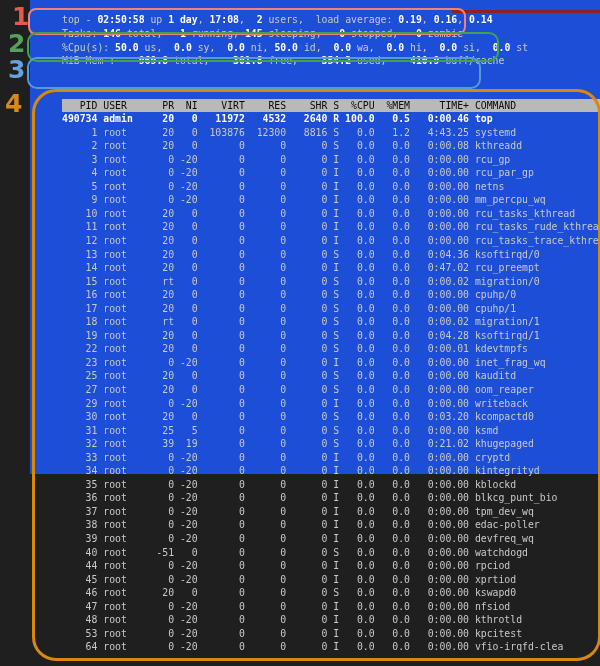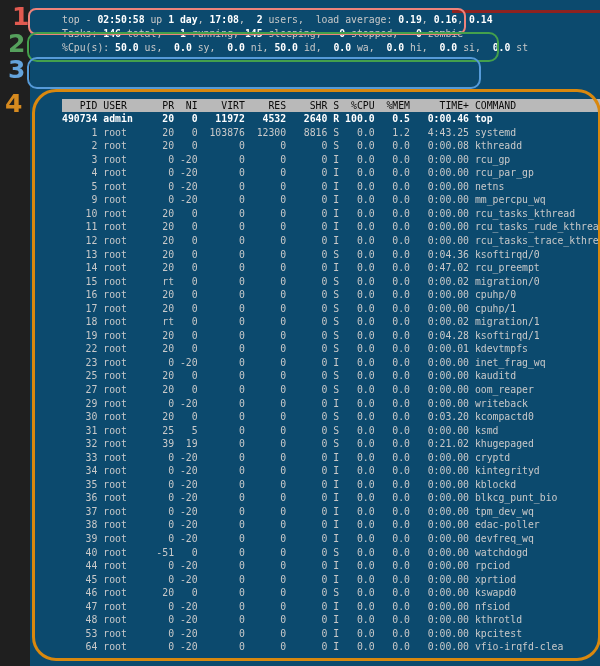--- a/index.html
+++ b/index.html
@@ -1,19 +1,19 @@
 <!DOCTYPE html>
 <html><head>
 <meta charset="utf-8">
 <style>
   html,body{margin:0;padding:0;}
   body{width:600px;height:666px;overflow:hidden;background:#1f1f1f;}
   .stage{position:relative;width:600px;height:666px;background:#1f1f1f;overflow:hidden;
          font-family:"DejaVu Sans Mono","Liberation Mono",monospace;}
-  .terminal{position:absolute;left:30px;top:0;width:570px;height:666px;background:#0c4a6e;}
+  .terminal{position:absolute;left:30px;top:0;width:570px;height:474px;background:#1d4ed8;}
   .tblock{position:absolute;font-size:9.8px;letter-spacing:0;color:#c9c9c9;}
   .tline{white-space:pre;height:13.8px;line-height:13.8px;}
   .proc .tline{height:13.55px;line-height:13.55px;}
   .b{font-weight:bold;color:#ffffff;}
   .summary{left:32px;top:13px;}
   .proc{left:32px;top:98.5px;width:560px;}
   .hdr{background:#b9b9b9;color:#0a0a0a;width:100%;}
   .ann-box{position:absolute;border:2.5px solid #fff;background:transparent;pointer-events:none;}
   .ann-line{position:absolute;pointer-events:none;}
   .ann-label{position:absolute;font-family:"DejaVu Sans","Liberation Sans",sans-serif;
@@ -31,20 +31,21 @@
 </head>
 <body>
 
 <div class="stage">
 
   <div class="terminal">
     <div class="tblock summary">
         <div class="tline"><span>top - </span><span class="b">02:50:58</span><span> up </span><span class="b">1 day</span><span>, </span><span class="b">17:08</span><span>,  </span><span class="b">2 </span><span>users,  load average: </span><span class="b">0.19</span><span>, </span><span class="b">0.16</span><span>, </span><span class="b">0.14</span></div>
         <div class="tline"><span>Tasks: </span><span class="b">146 </span><span>total,   </span><span class="b">1 </span><span>running, </span><span class="b">145 </span><span>sleeping,   </span><span class="b">0 </span><span>stopped,   </span><span class="b">0 </span><span>zombie</span></div>
         <div class="tline"><span>%Cpu(s): </span><span class="b">50.0 </span><span>us,  </span><span class="b">0.0 </span><span>sy,  </span><span class="b">0.0 </span><span>ni, </span><span class="b">50.0 </span><span>id,  </span><span class="b">0.0 </span><span>wa,  </span><span class="b">0.0 </span><span>hi,  </span><span class="b">0.0 </span><span>si,  </span><span class="b">0.0 </span><span>st</span></div>
+        <div class="tline"><span>MiB Mem :    </span><span class="b">969.8 </span><span>total,    </span><span class="b">301.8 </span><span>free,    </span><span class="b">354.2 </span><span>used,    </span><span class="b">410.9 </span><span>buff/cache</span></div>
       </div>
     <div class="tblock proc">
         <div class="tline hdr">   PID USER      PR  NI    VIRT    RES    SHR S  %CPU  %MEM     TIME+ COMMAND</div>
         <div class="tline b">490734 admin     20   0   11972   4532   2640 R 100.0   0.5   0:00.46 top</div>
         <div class="tline">     1 root      20   0  103876  12300   8816 S   0.0   1.2   4:43.25 systemd</div>
         <div class="tline">     2 root      20   0       0      0      0 S   0.0   0.0   0:00.08 kthreadd</div>
         <div class="tline">     3 root       0 -20       0      0      0 I   0.0   0.0   0:00.00 rcu_gp</div>
         <div class="tline">     4 root       0 -20       0      0      0 I   0.0   0.0   0:00.00 rcu_par_gp</div>
         <div class="tline">     5 root       0 -20       0      0      0 I   0.0   0.0   0:00.00 netns</div>
         <div class="tline">     9 root       0 -20       0      0      0 I   0.0   0.0   0:00.00 mm_percpu_wq</div>

